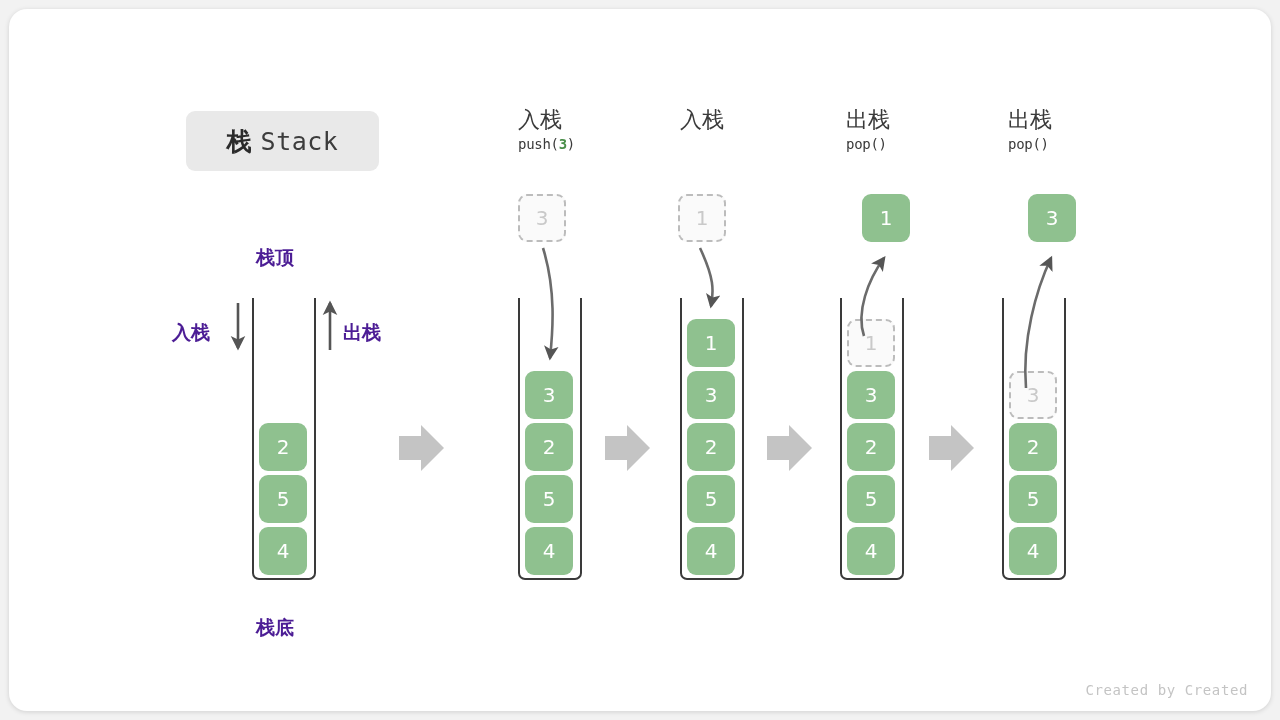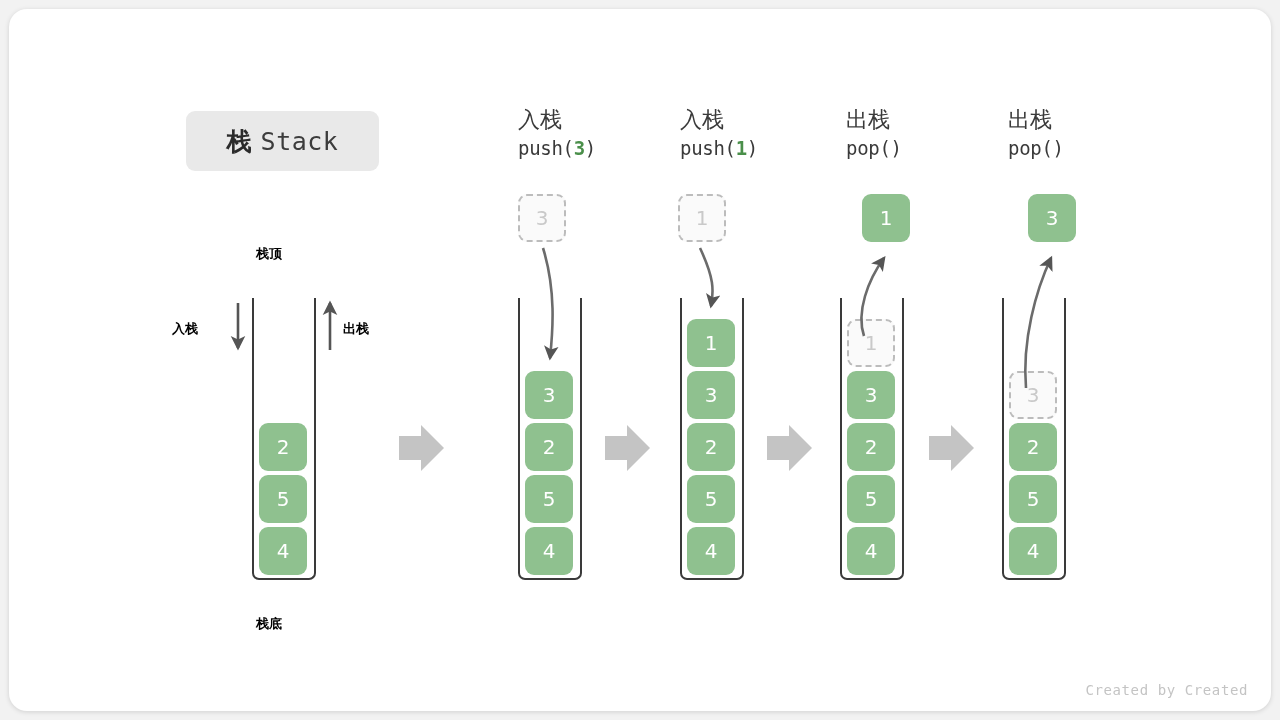--- a/index.html
+++ b/index.html
@@ -70,21 +70,21 @@
     line-height: 1.42;
   }
   .col-head .cn {
     font-family: "DejaVu Sans", "Liberation Sans", sans-serif;
     font-size: 22px;
     color: #3a3a3a;
     display: block;
   }
   .col-head .op {
     font-family: "DejaVu Sans Mono", "Liberation Mono", monospace;
-    font-size: 19px;
+    font-size: 14px;
     color: #3a3a3a;
     display: block;
     letter-spacing: -0.3px;
   }
   .col-head .op b {
     color: #4a8f4a;
     font-weight: bold;
   }
 
   
@@ -120,22 +120,22 @@
     background: #fafafa;
     color: #c9c9c9;
     border: 2px dashed #bcbcbc;
   }
 
   
   .lbl {
     position: absolute;
     font-family: Liberation Mono, monospace;
     font-weight: bold;
-    font-size: 13px;
-    color: #000000;
+    font-size: 19px;
+    color: #4c1d95;
     white-space: nowrap;
   }
 
   
   #arrows {
     position: absolute;
     left: 0; top: 0;
     width: 1280px;
     height: 720px;
     pointer-events: none;
@@ -163,21 +163,20 @@
     <span class="title-en">Stack</span>
   </div>
 
   <div class="col-head" style="left:518px;">
     <span class="cn">入栈</span>
     <span class="op"><span>push(</span><b>3</b><span>)</span></span>
   </div>
 
   <div class="col-head" style="left:680px;">
     <span class="cn">入栈</span>
-    <span class="op"><span>push(</span><b>1</b><span>)</span></span>
   </div>
 
   <div class="col-head" style="left:846px;">
     <span class="cn">出栈</span>
     <span class="op"><span>pop(</span><b></b><span>)</span></span>
   </div>
 
   <div class="col-head" style="left:1008px;">
     <span class="cn">出栈</span>
     <span class="op"><span>pop(</span><b></b><span>)</span></span>

